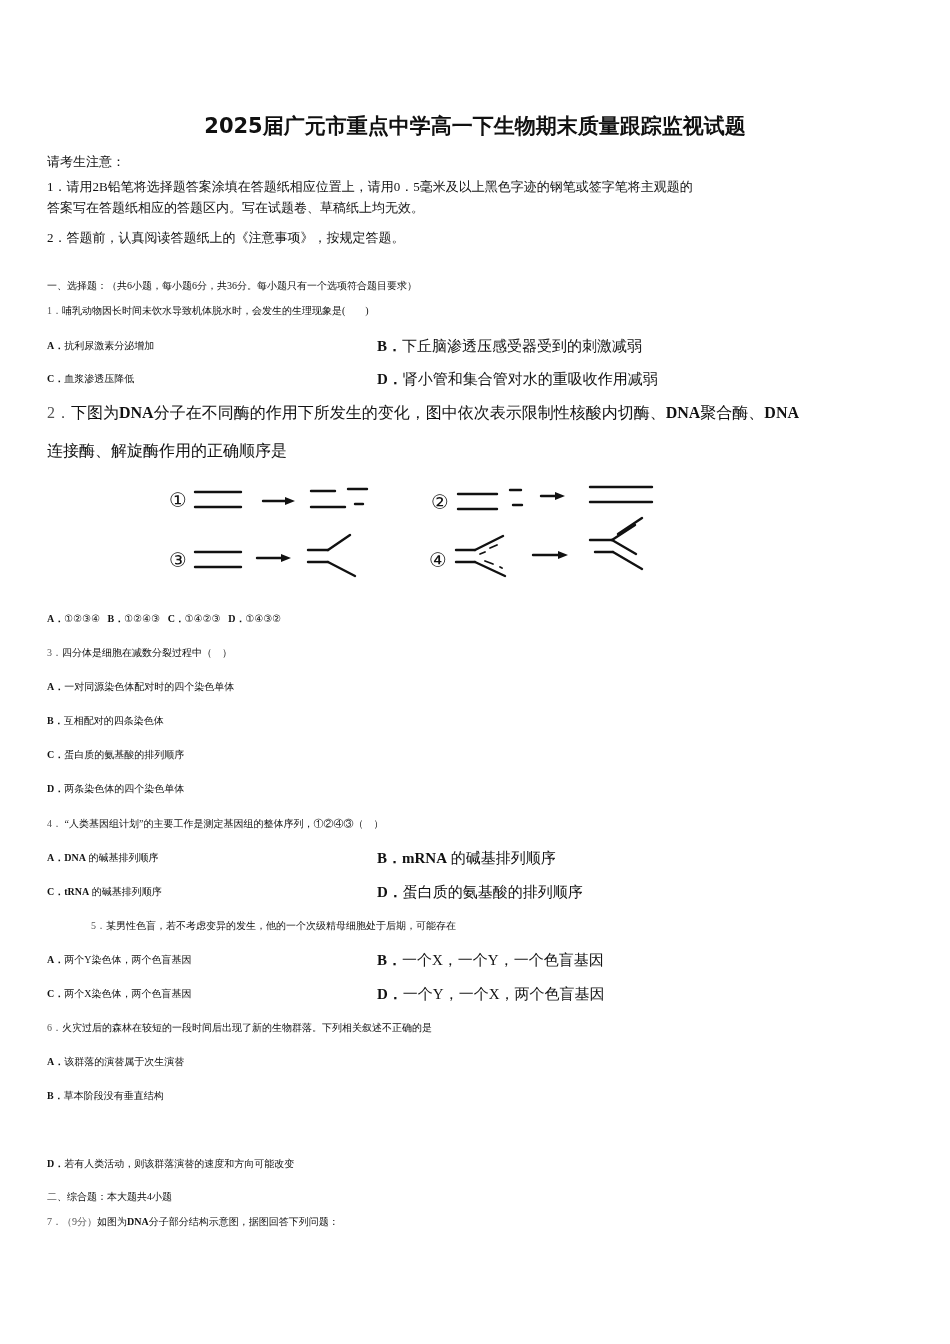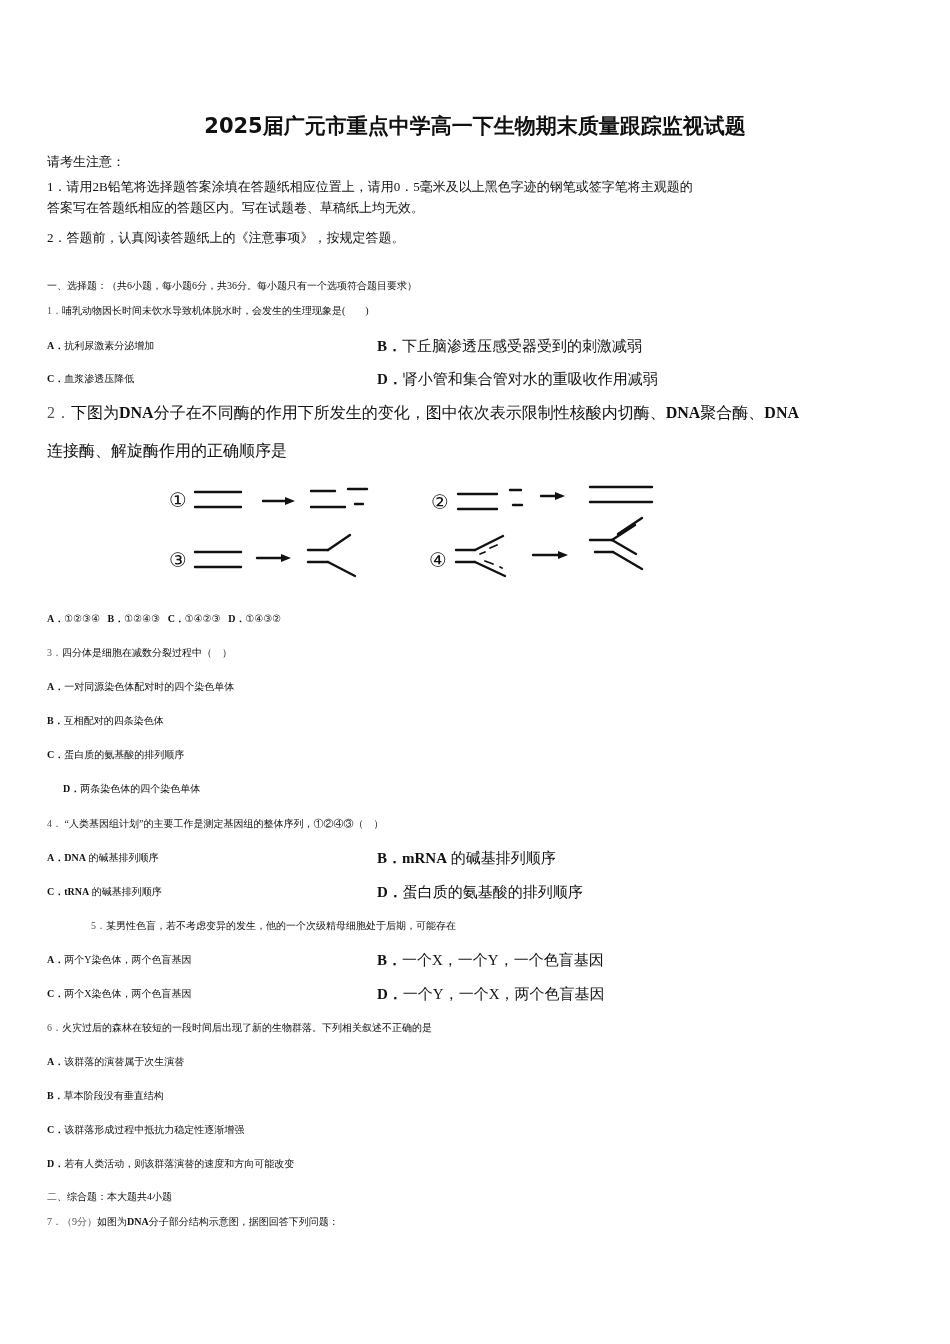--- a/index.html
+++ b/index.html
@@ -129,21 +129,21 @@
     <span class="opt-label">C．</span><span class="circnum">①④②③</span>&nbsp;&nbsp;
     <span class="opt-label">D．</span><span class="circnum">①④③②</span>
   </div>
 
   <div class="line" style="top:643px;">
     <span class="qnum">3．</span><span>四分体是细胞在减数分裂过程中（　）</span>
   </div>
   <div class="line" style="top:677px;"><span class="opt-label">A．</span><span>一对同源染色体配对时的四个染色单体</span></div>
   <div class="line" style="top:711px;"><span class="opt-label">B．</span><span>互相配对的四条染色体</span></div>
   <div class="line" style="top:745px;"><span class="opt-label">C．</span><span>蛋白质的氨基酸的排列顺序</span></div>
-  <div class="line" style="top:779px;margin-left:16px;"><span class="opt-label">D．</span><span>两条染色体的四个染色单体</span></div>
+  <div class="line" style="top:779px;"><span class="opt-label">D．</span><span>两条染色体的四个染色单体</span></div>
 
   <div class="line" style="top:814px;">
     <span class="qnum">4．</span>&nbsp;<span>“人类基因组计划”的主要工作是测定基因组的整体序列，①②④③（　）</span>
   </div>
   <div class="line" style="top:848px;"><span class="opt-label">A．</span><span class="b">DNA</span> <span>的碱基排列顺序</span></div>
   <div class="col2" style="top:848px;"><span class="opt-label">B．</span><span class="b">mRNA</span> <span>的碱基排列顺序</span></div>
   <div class="line" style="top:882px;"><span class="opt-label">C．</span><span class="b">tRNA</span> <span>的碱基排列顺序</span></div>
   <div class="col2" style="top:882px;"><span class="opt-label">D．</span><span>蛋白质的氨基酸的排列顺序</span></div>
 
   <div class="line" style="top:916px;margin-left:44px;">
@@ -152,21 +152,20 @@
   <div class="line" style="top:950px;"><span class="opt-label">A．</span><span>两个Y染色体，两个色盲基因</span></div>
   <div class="col2" style="top:950px;"><span class="opt-label">B．</span><span>一个X，一个Y，一个色盲基因</span></div>
   <div class="line" style="top:984px;"><span class="opt-label">C．</span><span>两个X染色体，两个色盲基因</span></div>
   <div class="col2" style="top:984px;"><span class="opt-label">D．</span><span>一个Y，一个X，两个色盲基因</span></div>
 
   <div class="line" style="top:1018px;">
     <span class="qnum">6．</span><span>火灾过后的森林在较短的一段时间后出现了新的生物群落。下列相关叙述不正确的是</span>
   </div>
   <div class="line" style="top:1052px;"><span class="opt-label">A．</span><span>该群落的演替属于次生演替</span></div>
   <div class="line" style="top:1086px;"><span class="opt-label">B．</span><span>草本阶段没有垂直结构</span></div>
-  <div class="line" style="top:1120px;"><span class="opt-label">C．</span><span>该群落形成过程中抵抗力稳定性逐渐增强</span></div>
   <div class="line" style="top:1154px;"><span class="opt-label">D．</span><span>若有人类活动，则该群落演替的速度和方向可能改变</span></div>
 
   <div class="line" style="top:1187px;">二、综合题：本大题共4小题</div>
   <div class="line" style="top:1212px;">
     <span class="qnum">7．</span><span class="qnum">（9分）</span><span>如图为</span><span class="b">DNA</span><span>分子部分结构示意图，据图回答下列问题：</span>
   </div>
 
 </div>
 
 </body></html>

